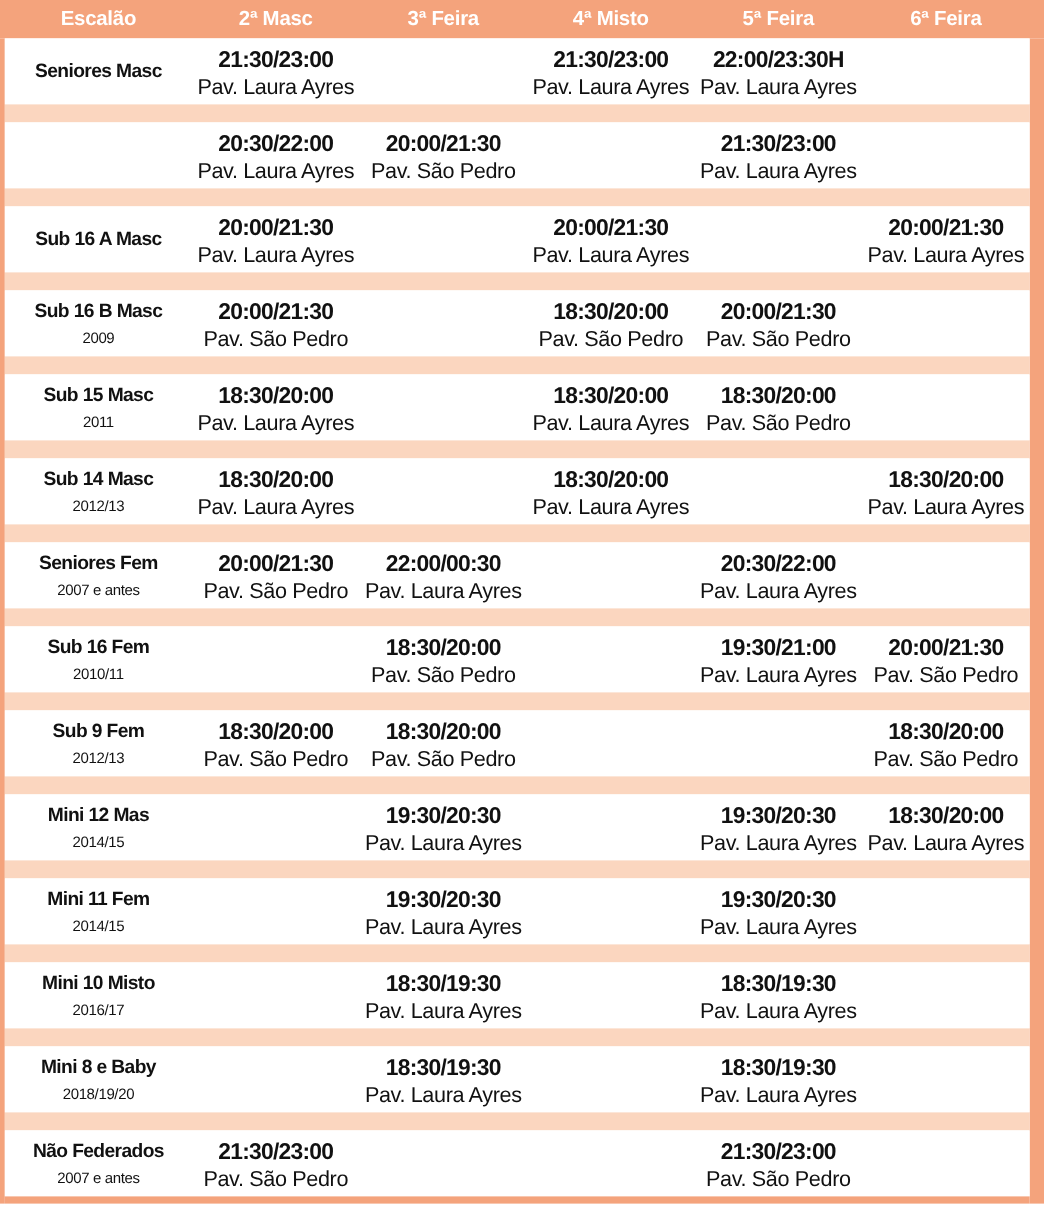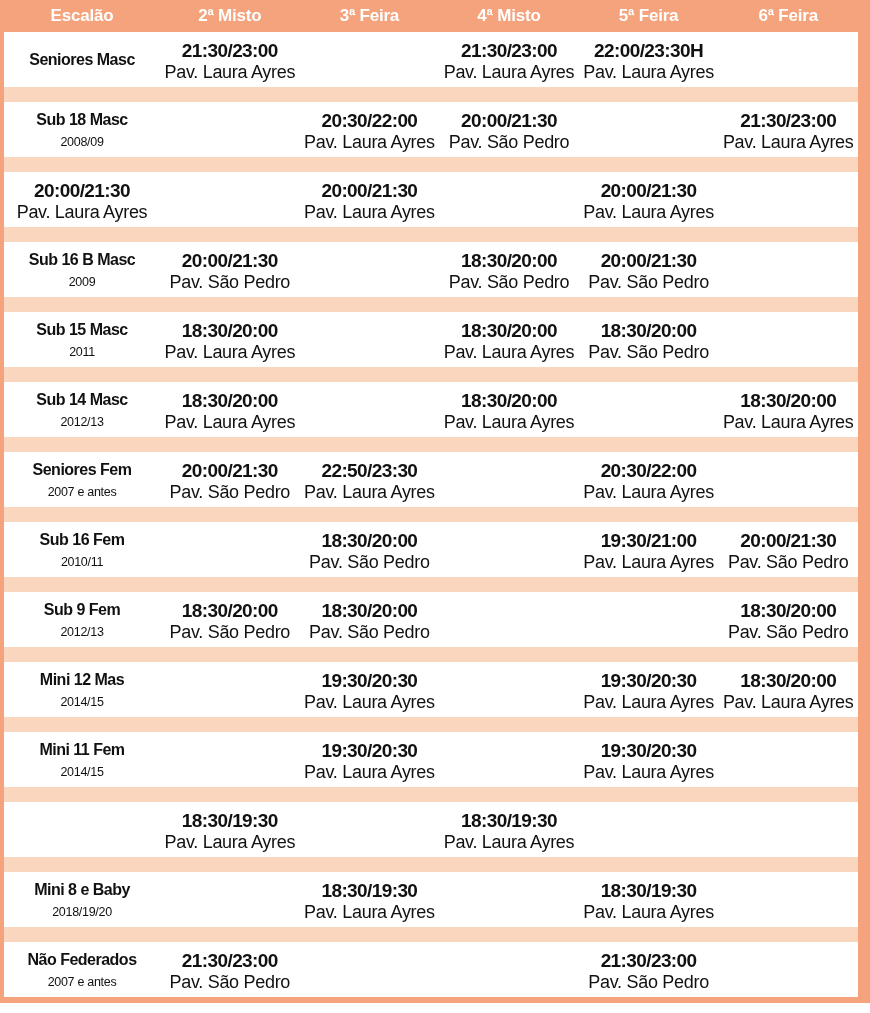--- a/index.html
+++ b/index.html
@@ -91,21 +91,21 @@
     line-height: 15px;
     margin-top: 3px;
   }
 </style>
 </head>
 <body>
 
 <div class="schedule">
   <div class="header-row" id="header-row">
       <div class="header-cell">Escalão</div>
-      <div class="header-cell">2ª Misto</div>
+      <div class="header-cell">2ª Masc</div>
       <div class="header-cell">3ª Feira</div>
       <div class="header-cell">4ª Misto</div>
       <div class="header-cell">5ª Feira</div>
       <div class="header-cell">6ª Feira</div>
     </div>
   <div class="table-body" id="table-body">
       <div class="row">
         <div class="cell">
           <div class="label">Seniores Masc</div>
         </div>
@@ -119,41 +119,40 @@
           <div class="venue">Pav. Laura Ayres</div>
         </div>
         <div class="cell">
           <div class="time">22:00/23:30H</div>
           <div class="venue">Pav. Laura Ayres</div>
         </div>
         <div class="cell"></div>
       </div>
       <div class="separator"></div>
       <div class="row">
-        <div class="cell">
-          <div class="label">Sub 18 Masc</div>
-          <div class="subtitle">2008/09</div>
-        </div>
         <div class="cell"></div>
         <div class="cell">
           <div class="time">20:30/22:00</div>
           <div class="venue">Pav. Laura Ayres</div>
         </div>
         <div class="cell">
           <div class="time">20:00/21:30</div>
           <div class="venue">Pav. São Pedro</div>
         </div>
         <div class="cell"></div>
         <div class="cell">
           <div class="time">21:30/23:00</div>
           <div class="venue">Pav. Laura Ayres</div>
         </div>
       </div>
       <div class="separator"></div>
       <div class="row">
+        <div class="cell">
+          <div class="label">Sub 16 A Masc</div>
+        </div>
         <div class="cell">
           <div class="time">20:00/21:30</div>
           <div class="venue">Pav. Laura Ayres</div>
         </div>
         <div class="cell"></div>
         <div class="cell">
           <div class="time">20:00/21:30</div>
           <div class="venue">Pav. Laura Ayres</div>
         </div>
         <div class="cell"></div>
@@ -229,21 +228,21 @@
       <div class="row">
         <div class="cell">
           <div class="label">Seniores Fem</div>
           <div class="subtitle">2007 e antes</div>
         </div>
         <div class="cell">
           <div class="time">20:00/21:30</div>
           <div class="venue">Pav. São Pedro</div>
         </div>
         <div class="cell">
-          <div class="time">22:50/23:30</div>
+          <div class="time">22:00/00:30</div>
           <div class="venue">Pav. Laura Ayres</div>
         </div>
         <div class="cell"></div>
         <div class="cell">
           <div class="time">20:30/22:00</div>
           <div class="venue">Pav. Laura Ayres</div>
         </div>
         <div class="cell"></div>
       </div>
       <div class="separator"></div>
@@ -322,20 +321,24 @@
         </div>
         <div class="cell"></div>
         <div class="cell">
           <div class="time">19:30/20:30</div>
           <div class="venue">Pav. Laura Ayres</div>
         </div>
         <div class="cell"></div>
       </div>
       <div class="separator"></div>
       <div class="row">
+        <div class="cell">
+          <div class="label">Mini 10 Misto</div>
+          <div class="subtitle">2016/17</div>
+        </div>
         <div class="cell"></div>
         <div class="cell">
           <div class="time">18:30/19:30</div>
           <div class="venue">Pav. Laura Ayres</div>
         </div>
         <div class="cell"></div>
         <div class="cell">
           <div class="time">18:30/19:30</div>
           <div class="venue">Pav. Laura Ayres</div>
         </div>

